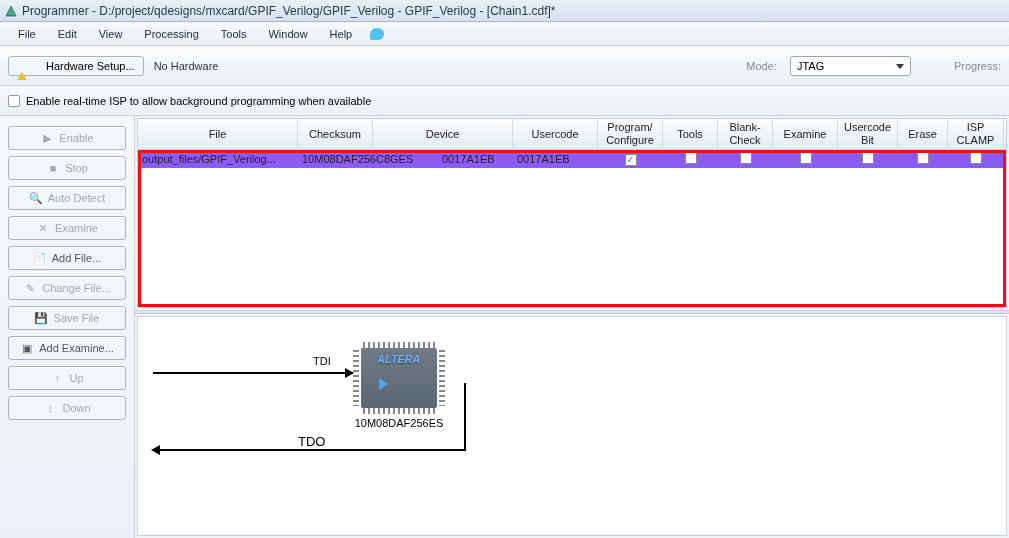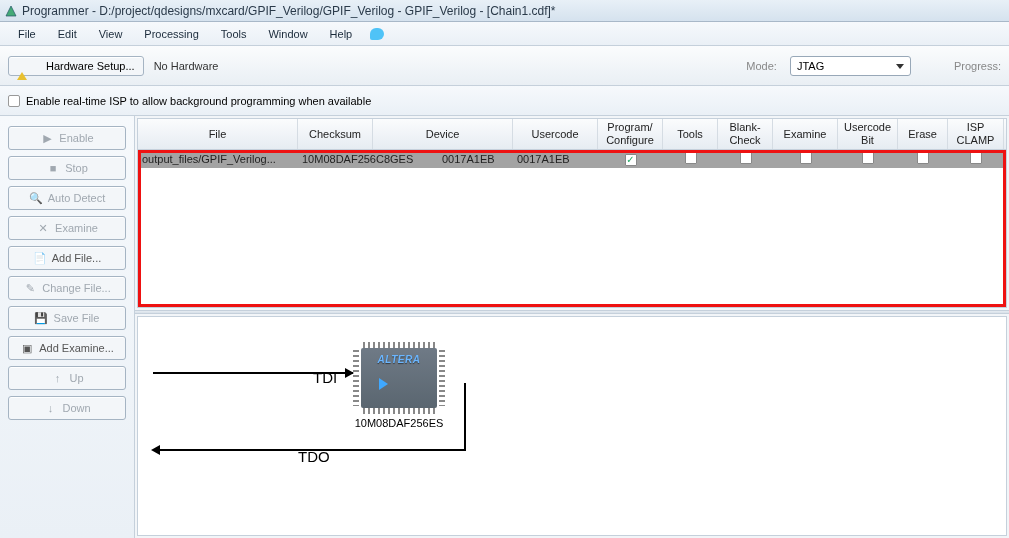--- a/index.html
+++ b/index.html
@@ -27,21 +27,21 @@
 .main-layout { display: flex; height: calc(100% - 22px - 24px - 40px - 30px); background: #f2f5f8; }
 .left-panel { width: 135px; background: linear-gradient(to bottom, #f6f9fc 0%, #eaf0f6 100%); border-right: 1px solid #c5d0db; padding: 10px 8px; display: flex; flex-direction: column; gap: 6px; }
 .lp-btn { background: #f3f6f9; border: 1px solid #a5b4c3; border-radius: 3px; padding: 4px 6px; display: flex; align-items: center; gap: 5px; font-size: 11px; color: #555; box-shadow: inset 0 1px 0 #fff; justify-content: center; }
 .lp-btn.disabled { color: #a0a8b0; }
 .lp-btn .ico { width: 14px; height: 14px; display: inline-flex; align-items: center; justify-content: center; }
 
 .right-panel { flex: 1; display: flex; flex-direction: column; }
 .table-wrap { background: #fff; border: 1px solid #c5d0db; margin: 2px; position: relative; height: 190px; }
 .table-header { display: flex; background: linear-gradient(to bottom, #fbfcfd 0%, #e6ecf2 100%); border-bottom: 1px solid #c5d0db; height: 31px; }
 .th { border-right: 1px solid #d5dce3; padding: 2px 4px; font-size: 11px; color: #222; text-align: center; display: flex; align-items: center; justify-content: center; line-height: 1.15; }
-.table-row { display: flex; height: 18px; align-items: center; background: #a3a3a3; }
+.table-row { display: flex; height: 18px; align-items: center; background: #8b5cf6; }
 .td { padding: 1px 4px; font-size: 11px; color: #222; text-align: left; overflow: hidden; white-space: nowrap; text-overflow: ellipsis; }
 .td.center { text-align: center; }
 .cb { width: 12px; height: 12px; border: 1px solid #888; background: #fff; margin: 0 auto; display: inline-flex; align-items: center; justify-content: center; border-radius: 1px; }
 .cb.checked::after { content: "✓"; font-size: 10px; color: #2a6; line-height: 1; }
 .red-box { position: absolute; left: 0; top: 31px; right: 0; bottom: 0; border: 3px solid #e11; pointer-events: none; }
 
 .col-file { width: 160px; }
 .col-device { width: 140px; }
 .col-chk { width: 75px; }
 .col-user { width: 85px; }
@@ -64,26 +64,26 @@
 .chip-pins.left, .chip-pins.right { top: 8px; bottom: 8px; width: 6px; background: repeating-linear-gradient(to bottom, #888 0, #888 2px, transparent 2px, transparent 5px); }
 .chip-pins.left { left: 0; }
 .chip-pins.right { right: 0; }
 .altera-logo { color: #6bb6ff; font-weight: bold; font-size: 10px; font-style: italic; letter-spacing: 0.5px; text-shadow: 0 1px 1px rgba(0,0,0,.5); }
 .chip-play { position: absolute; left: 18px; top: 30px; border-left: 9px solid #3fa8ff; border-top: 6px solid transparent; border-bottom: 6px solid transparent; }
 .chip-label { position: absolute; left: 205px; top: 100px; width: 112px; text-align: center; font-size: 11px; }
 
 .wire-tdi { position: absolute; left: 15px; top: 55px; width: 200px; height: 2px; background: #000; }
 .arrow-right { position: absolute; border-top: 5px solid transparent; border-bottom: 5px solid transparent; border-left: 9px solid #000; }
 .tdi-arrow { left: 207px; top: 51px; }
-.tdi-label { position: absolute; left: 175px; top: 52px; font-size: 15px; }
+.tdi-label { position: absolute; left: 175px; top: 38px; font-size: 11px; }
 
 .wire-tdo-v { position: absolute; left: 326px; top: 66px; width: 2px; height: 68px; background: #000; }
 .wire-tdo-h { position: absolute; left: 15px; top: 132px; width: 313px; height: 2px; background: #000; }
 .tdo-arrow { left: 13px; top: 128px; transform: rotate(180deg); }
-.tdo-label { position: absolute; left: 160px; top: 131px; font-size: 15px; }
+.tdo-label { position: absolute; left: 160px; top: 117px; font-size: 13px; }
 
 .tri-yellow { width: 0; height: 0; border-left: 5px solid transparent; border-right: 5px solid transparent; border-bottom: 8px solid #e8c030; }
 </style>
 </head>
 <body>
 
 <div class="title-bar">
   <span class="app-icon">
     <svg width="14" height="14">
         <path d="M2 12 L7 2 L12 12 Z" fill="#4a7" stroke="#256" stroke-width="0.7"></path>

